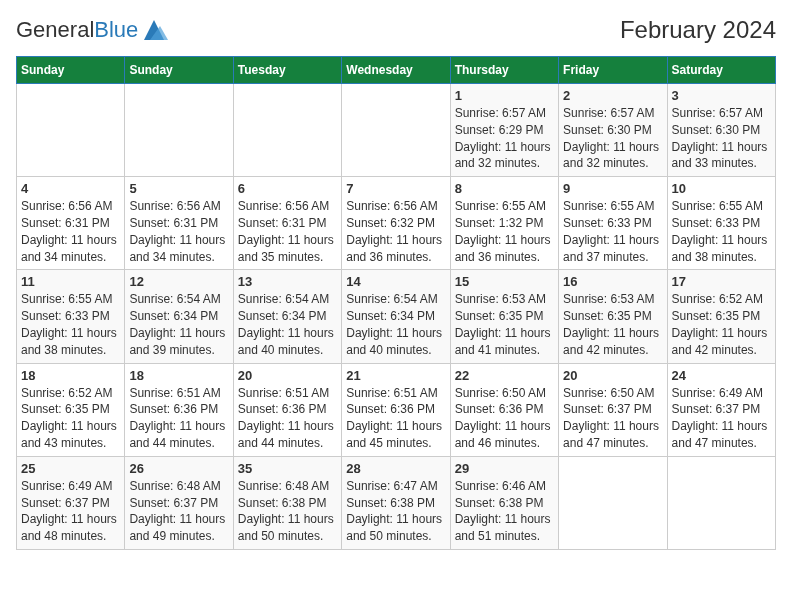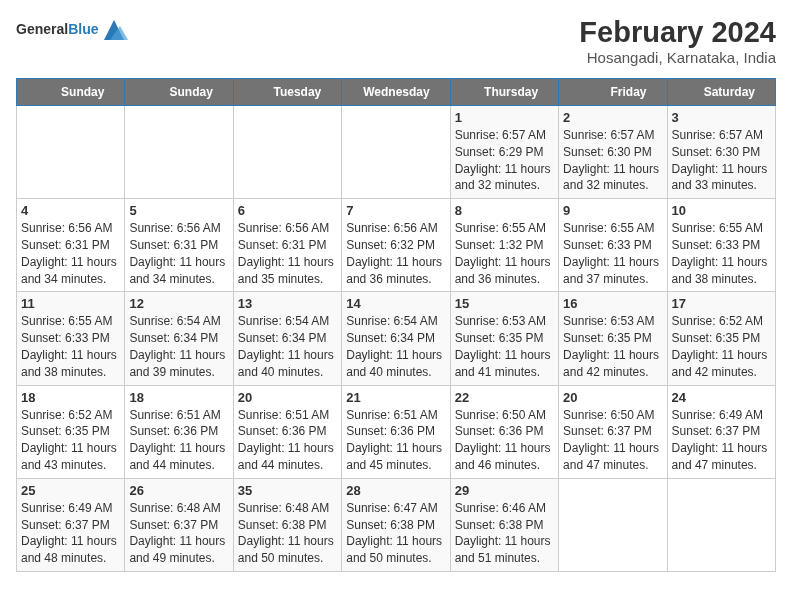--- a/index.html
+++ b/index.html
@@ -14,54 +14,54 @@
       display: flex;
       justify-content: space-between;
       align-items: flex-start;
       margin-bottom: 12px;
     }
     .logo {
       display: flex;
       align-items: center;
     }
     .logo-text {
-      font-size: 14px;
-      font-weight: bold;
+      font-size: 22px;
+      font-weight: normal;
       line-height: 1.1;
     }
     .logo-general { color: #333; }
     .logo-blue { color: #2a7ab8; }
     .logo-icon {
       width: 28px;
       height: 28px;
       margin-left: 2px;
     }
     .title-block {
       text-align: right;
     }
     .month-title {
-      font-size: 29px;
+      font-size: 24px;
       color: #333;
-      font-weight: bold;
+      font-weight: normal;
       text-align: right;
     }
     .subtitle {
       font-size: 15px;
       color: #555;
     }
     table {
       width: 100%;
       border-collapse: collapse;
       font-size: 11px;
     }
     thead th {
-      background-color: #737373;
+      background-color: #15803d;
       color: #fff;
-      padding: 6px 20px;
-      text-align: right;
+      padding: 6px 4px;
+      text-align: left;
       font-size: 12px;
       font-weight: bold;
       border: 1px solid #2a7ab8;
     }
     tbody td {
       border: 1px solid #ccc;
       vertical-align: top;
       padding: 4px;
       min-height: 80px;
       height: 90px;
@@ -98,21 +98,20 @@
         <span class="logo-general">General</span><span class="logo-blue">Blue</span>
       </div>
     </div>
     <svg class="logo-icon" viewBox="0 0 28 28" xmlns="http://www.w3.org/2000/svg">
       <polygon points="4,24 14,4 24,24" fill="#2a7ab8"></polygon>
       <polygon points="10,24 20,10 28,24" fill="#4fa0d8" opacity="0.7"></polygon>
     </svg>
   </div>
   <div class="title-block">
     <div class="month-title">February 2024</div>
-    <div class="subtitle">Hosangadi, Karnataka, India</div>
   </div>
 </div>
 
 <table>
   <thead>
     <tr>
     <th>Sunday</th>
         <th>Sunday</th>
         <th>Tuesday</th>
         <th>Wednesday</th>

